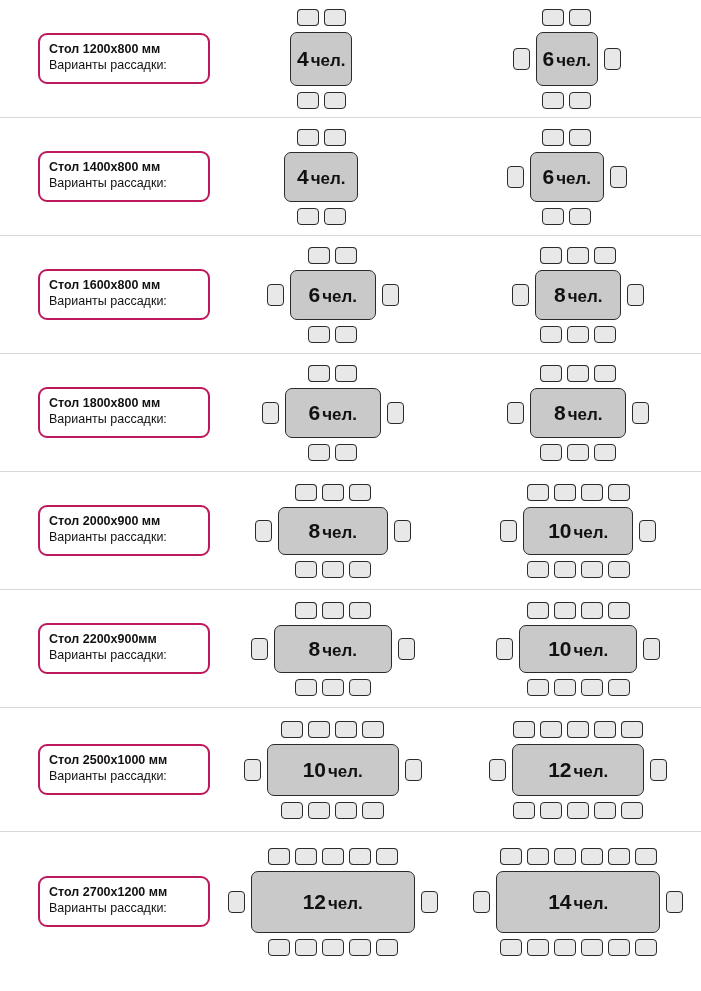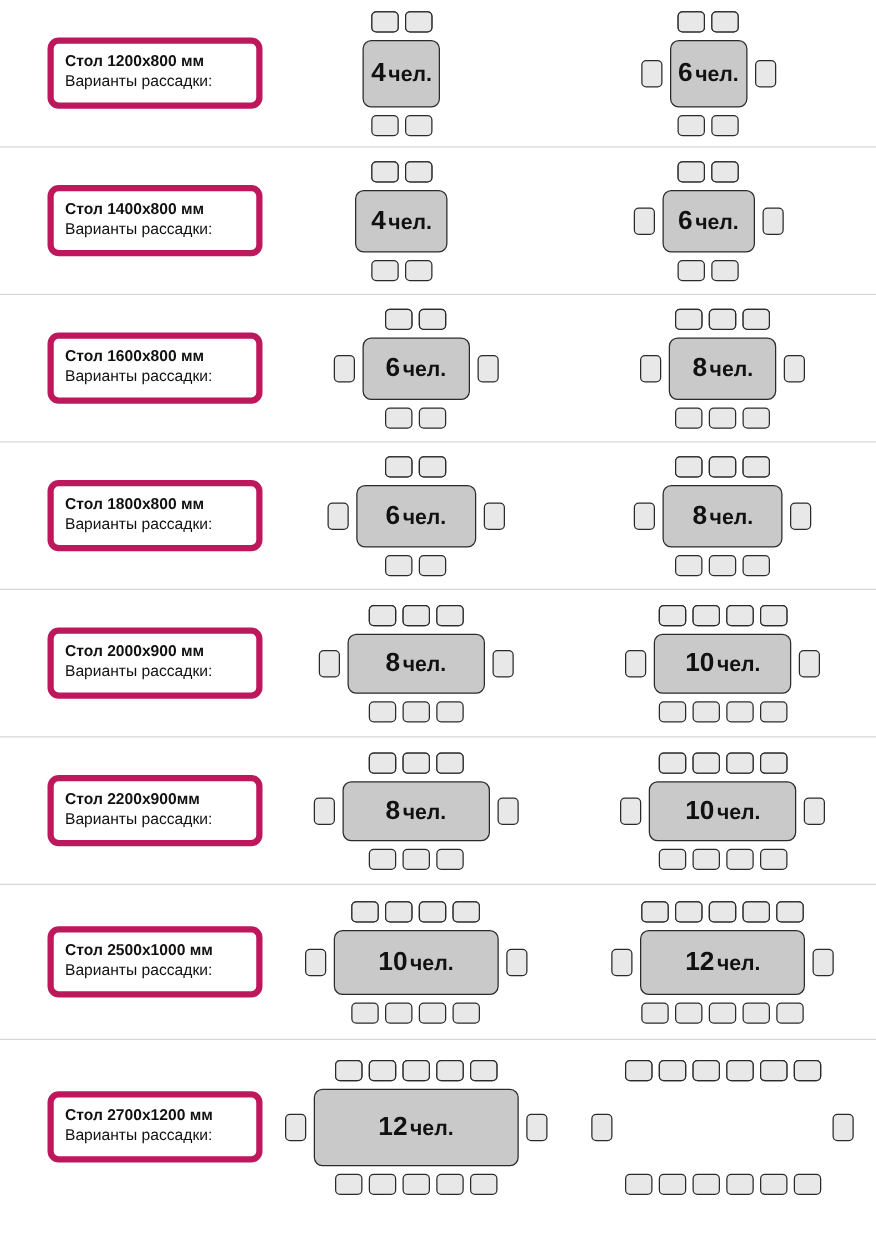--- a/index.html
+++ b/index.html
@@ -26,21 +26,21 @@
     border-bottom: 1px solid #d7d7d7;
     display: flex;
     align-items: center;
   }
   .row:last-child { border-bottom: none; }
 
   .label-box {
     box-sizing: border-box;
     margin-left: 38px;
     width: 172px;
-    border: 5px solid #be185d;
+    border: 2px solid #be185d;
     border-radius: 9px;
     background: #ffffff;
     padding: 7px 9px 8px 9px;
     flex: 0 0 auto;
   }
   .label-title {
     font-size: 12.5px;
     font-weight: bold;
     line-height: 1.25;
     white-space: nowrap;
@@ -435,20 +435,23 @@
             <div class="chair" style="width: 17px; height: 22px; left: 193px; top: 43px;"></div>
             <div class="chair" style="width: 22px; height: 17px; left: 40px; top: 0px;"></div>
             <div class="chair" style="width: 22px; height: 17px; left: 67px; top: 0px;"></div>
             <div class="chair" style="width: 22px; height: 17px; left: 94px; top: 0px;"></div>
             <div class="chair" style="width: 22px; height: 17px; left: 121px; top: 0px;"></div>
             <div class="chair" style="width: 22px; height: 17px; left: 148px; top: 0px;"></div>
           </div>
         </div>
         <div class="variant">
           <div class="diagram" style="width: 210px; height: 108px;">
+            <div class="table-top" style="position: absolute; left: 23px; top: 23px; width: 164px; height: 62px;">
+              <div class="cap"><span class="num">14</span><span class="unit">чел.</span></div>
+            </div>
             <div class="chair" style="width: 22px; height: 17px; left: 26.5px; top: 0px;"></div>
             <div class="chair" style="width: 22px; height: 17px; left: 53.5px; top: 0px;"></div>
             <div class="chair" style="width: 22px; height: 17px; left: 80.5px; top: 0px;"></div>
             <div class="chair" style="width: 22px; height: 17px; left: 107.5px; top: 0px;"></div>
             <div class="chair" style="width: 22px; height: 17px; left: 134.5px; top: 0px;"></div>
             <div class="chair" style="width: 22px; height: 17px; left: 161.5px; top: 0px;"></div>
             <div class="chair" style="width: 22px; height: 17px; left: 26.5px; top: 91px;"></div>
             <div class="chair" style="width: 22px; height: 17px; left: 53.5px; top: 91px;"></div>
             <div class="chair" style="width: 22px; height: 17px; left: 80.5px; top: 91px;"></div>
             <div class="chair" style="width: 22px; height: 17px; left: 107.5px; top: 91px;"></div>

